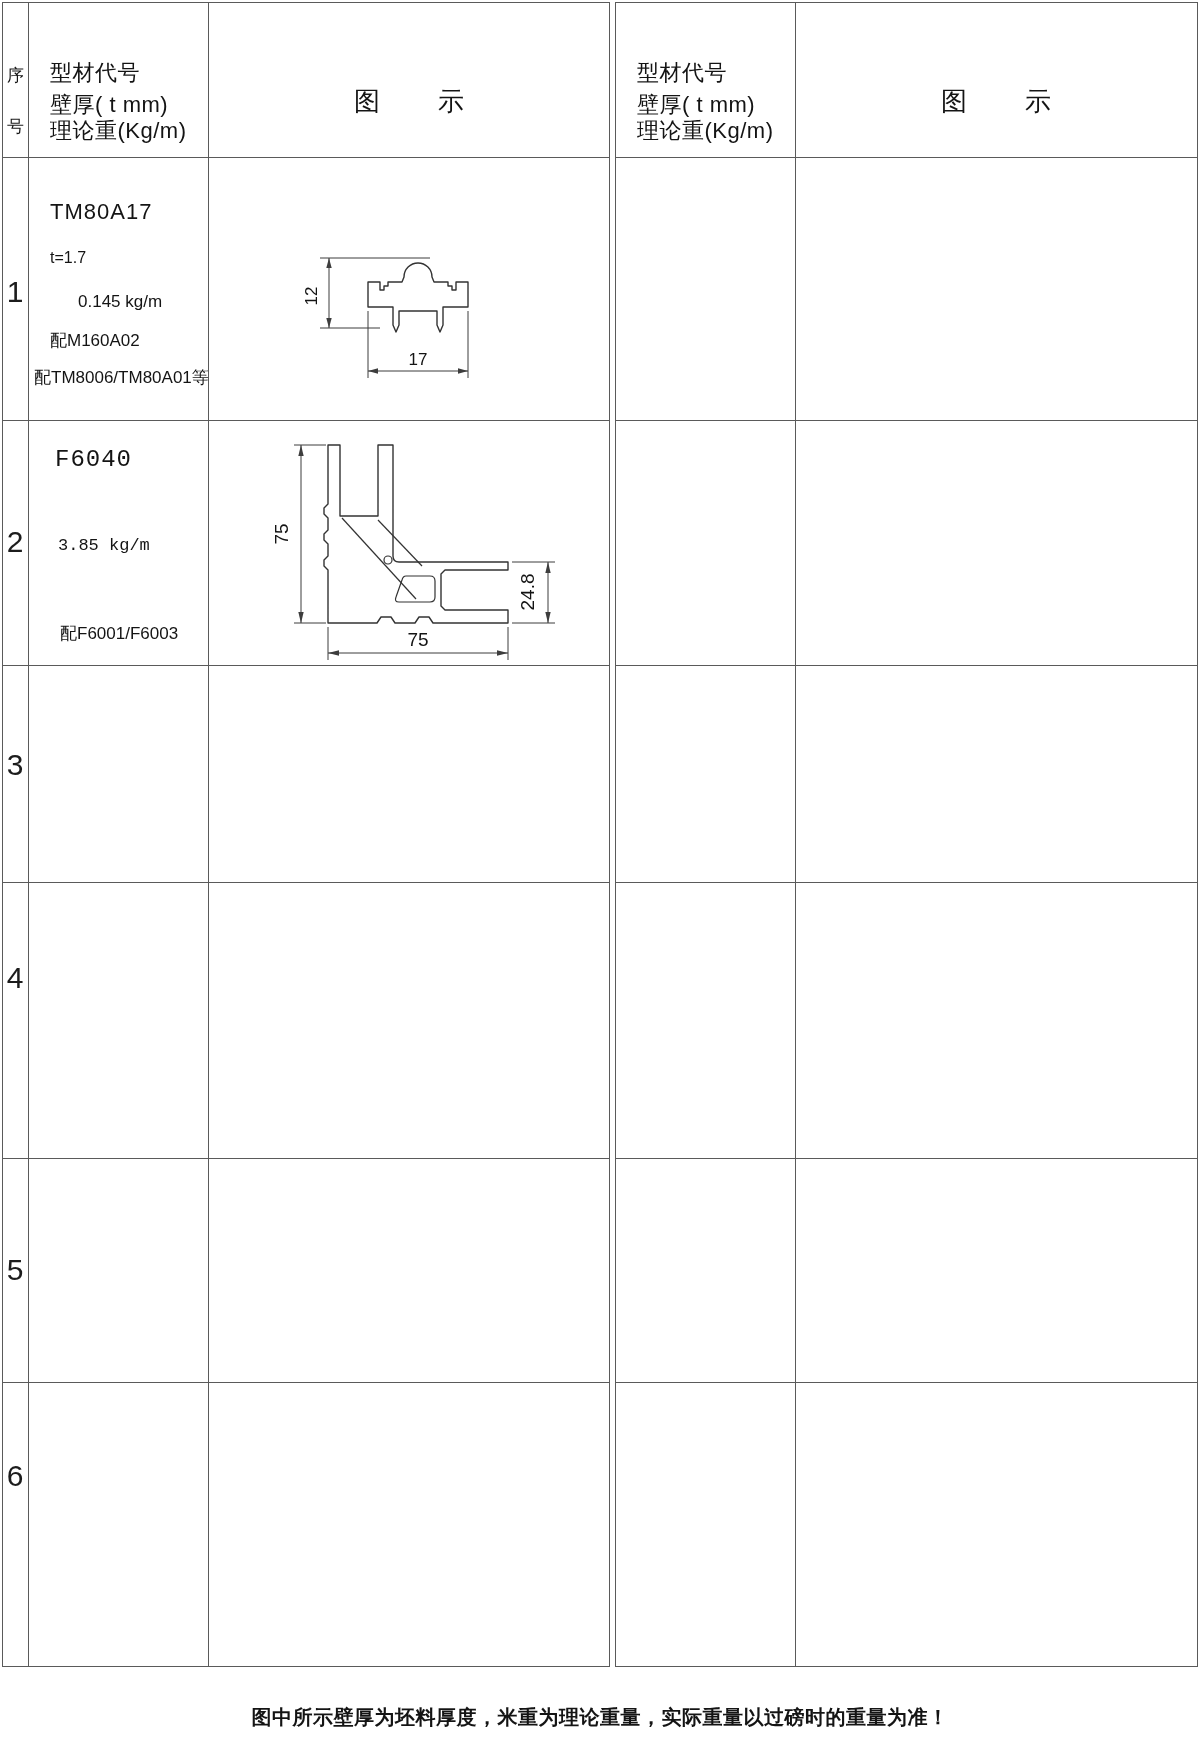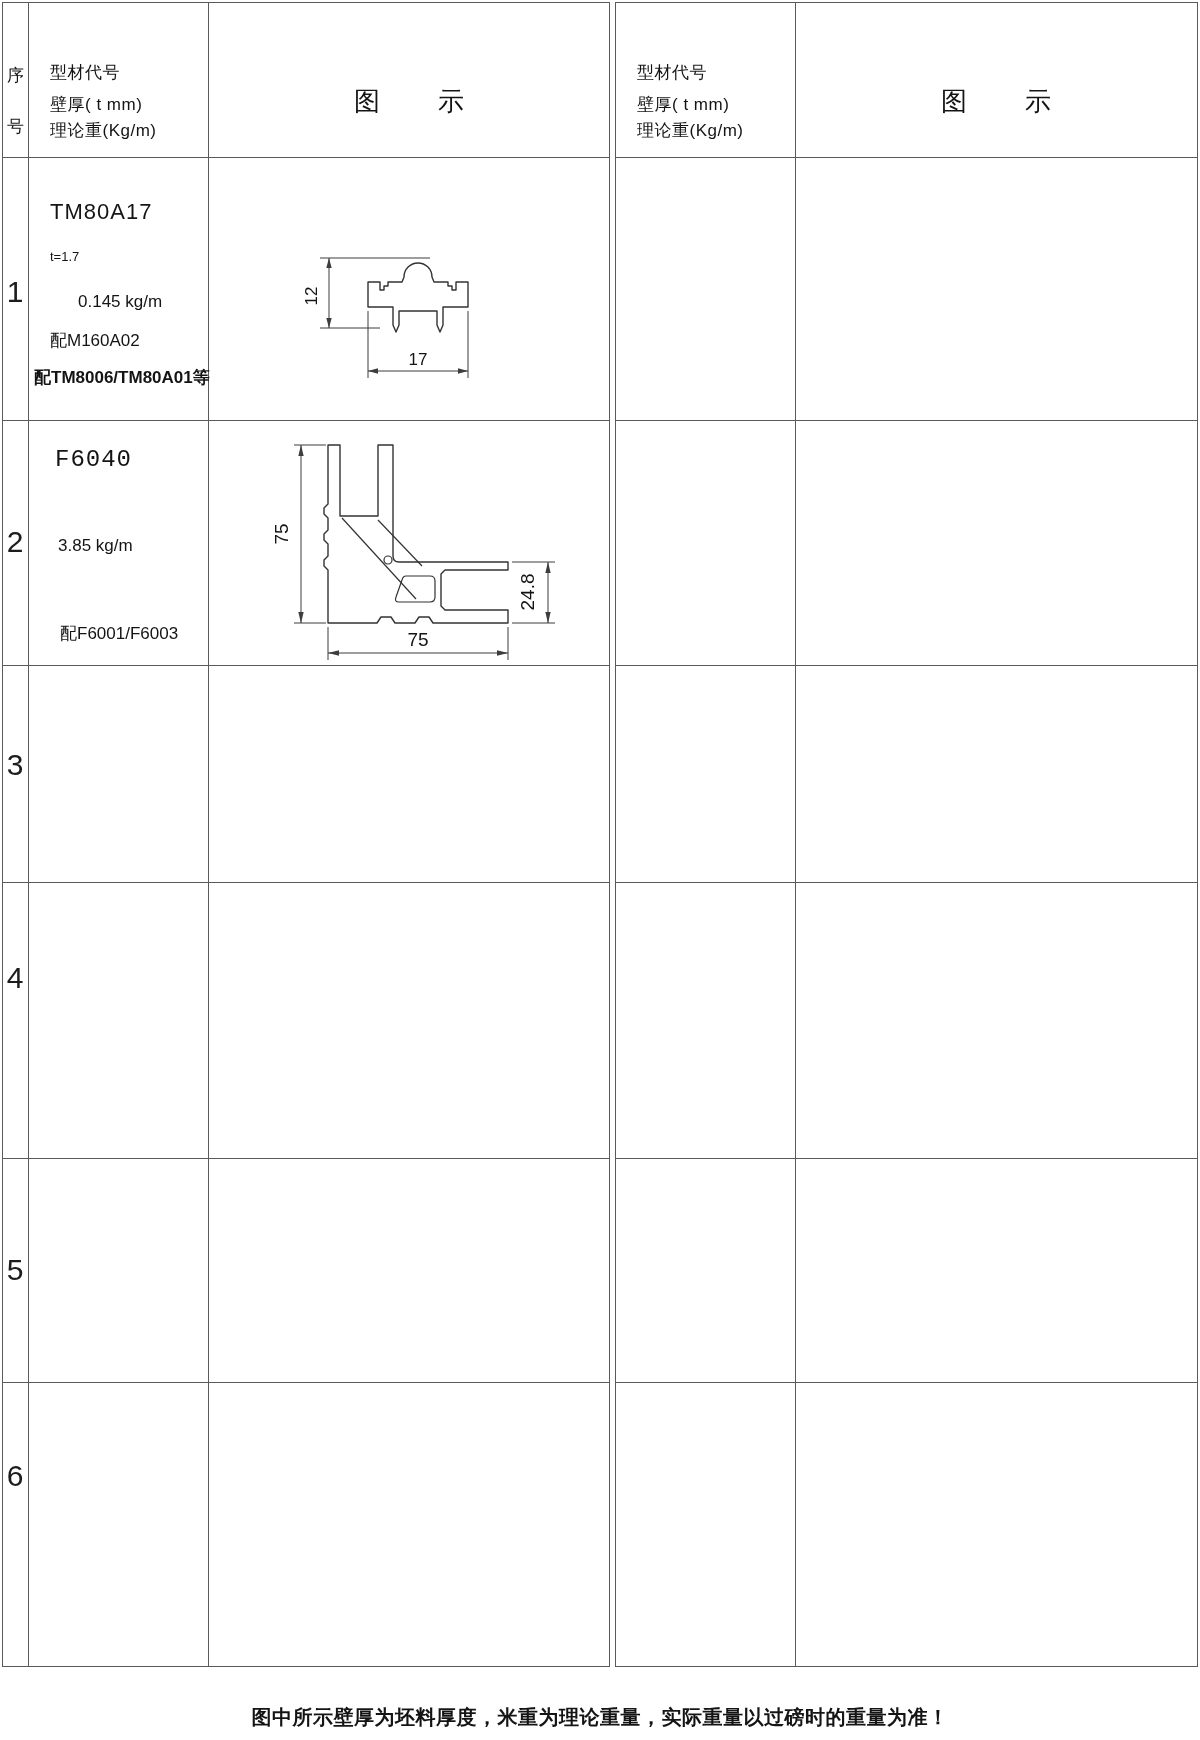--- a/index.html
+++ b/index.html
@@ -6,25 +6,25 @@
   #page{
     position:relative;width:1200px;height:1740px;background:#ffffff;
     font-family:"Liberation Sans","DejaVu Sans",sans-serif;color:#111;overflow:hidden;
   }
   .tbl{position:absolute;border:1px solid #5a5a5a;background:#fff;}
   .vl{position:absolute;top:0;width:1px;height:100%;background:#5a5a5a;}
   .hl{position:absolute;left:0;height:1px;width:100%;background:#5a5a5a;}
   .txt{position:absolute;white-space:nowrap;color:#141414;}
   .seqno{position:absolute;left:2px;width:26px;text-align:center;
          font-size:30px;line-height:32px;font-weight:400;color:#1c1c1c;}
-  .hdr-spec{font-size:17px;line-height:17px;letter-spacing:0.5px;}
+  .hdr-spec{font-size:22px;line-height:17px;letter-spacing:0.5px;}
   .pic-hdr{position:absolute;display:flex;justify-content:center;gap:58px;
            font-size:26px;font-weight:400;color:#141414;}
   .code{font-size:22px;letter-spacing:1px;}
-  .small{font-size:13px;}
+  .small{font-size:16px;}
   .mid{font-size:17px;}
   .footer{position:absolute;left:0;top:1704px;width:1200px;text-align:center;
           font-size:20px;font-weight:bold;letter-spacing:0.5px;color:#141414;}
   svg{position:absolute;overflow:visible;}
   svg .outline{fill:none;stroke:#333;stroke-width:1.4;stroke-linejoin:round;}
   svg .thin{fill:none;stroke:#333;stroke-width:1.2;}
   svg .dim{stroke:#3d3d3d;stroke-width:1;}
   svg .arrow{fill:#3d3d3d;stroke:none;}
   svg text{fill:#141414;font-family:"Liberation Sans","DejaVu Sans",sans-serif;}
 </style>
@@ -79,21 +79,21 @@
   <div class="seqno" style="top:526px;">2</div>
   <div class="seqno" style="top:749px;">3</div>
   <div class="seqno" style="top:962px;">4</div>
   <div class="seqno" style="top:1254px;">5</div>
   <div class="seqno" style="top:1460px;">6</div>
 
   <div class="txt code" style="left:50px;top:199px;">TM80A17</div>
   <div class="txt small" style="left:50px;top:249px;">t=1.7</div>
   <div class="txt mid" style="left:50px;top:292px;margin-left:28px;">0.145 kg/m</div>
   <div class="txt mid" style="left:50px;top:329px;">配M160A02</div>
-  <div class="txt mid" style="left:34px;top:366px;font-weight:bold;">配TM8006/TM80A01等</div>
+  <div class="txt mid" style="left:34px;top:366px;">配TM8006/TM80A01等</div>
 
   <svg style="left:290px;top:240px;" width="200" height="145" viewBox="0 0 200 145">
     <path class="outline" d="M78,67 V42 H90 V50 H94 V46 H98 V42 H112 L114,37 A14,14 0 0 1 142,37 L144,42 H158 V46 H162 V50 H166 V42 H178 V67
          H153 V85 L150,92 L147,85 V71 H109 V85 L106,92 L103,85 V67 H78 Z"></path>
 
     <line class="dim" x1="30" y1="18" x2="140" y2="18"></line>
     <line class="dim" x1="30" y1="88" x2="90" y2="88"></line>
     <line class="dim" x1="39" y1="18" x2="39" y2="88"></line>
     <polygon class="arrow" points="39,18 36.3,28 41.7,28"></polygon>
     <polygon class="arrow" points="39,88 36.3,78 41.7,78"></polygon>
@@ -101,21 +101,21 @@
 
     <line class="dim" x1="78" y1="71" x2="78" y2="138"></line>
     <line class="dim" x1="178" y1="71" x2="178" y2="138"></line>
     <line class="dim" x1="78" y1="131" x2="178" y2="131"></line>
     <polygon class="arrow" points="78,131 88,128.3 88,133.7"></polygon>
     <polygon class="arrow" points="178,131 168,128.3 168,133.7"></polygon>
     <text x="128" y="125" text-anchor="middle" font-size="17">17</text>
   </svg>
 
   <div class="txt code" style="left:55px;top:446px;font-size:24px;font-family:Liberation Mono, monospace;">F6040</div>
-  <div class="txt mid" style="left:58px;top:536px;">3.85 kg/m</div>
+  <div class="txt mid" style="left:58px;top:536px;font-family:Liberation Mono, monospace;">3.85 kg/m</div>
   <div class="txt mid" style="left:36px;top:622px;margin-left:24px;">配F6001/F6003</div>
 
   <svg style="left:230px;top:388px;" width="360" height="276" viewBox="0 0 360 276">
     <path class="outline" d="M98,57 H110 V128 H148 V57 H163 V168 Q163,174 169,174 H278 V182 H215 L211,186 V218 L215,222 H278 V235
          H203 L199,229 H189 L185,235 H165 L161,229 H151 L147,235 H98
          V182 L94,178 V172 L98,168 V156 L94,152 V146 L98,142 V130 L94,126 V120 L98,116 V57 Z"></path>
 
     <line class="thin" x1="112" y1="130" x2="186" y2="211"></line>
     <line class="thin" x1="148" y1="132" x2="192" y2="178"></line>
 

